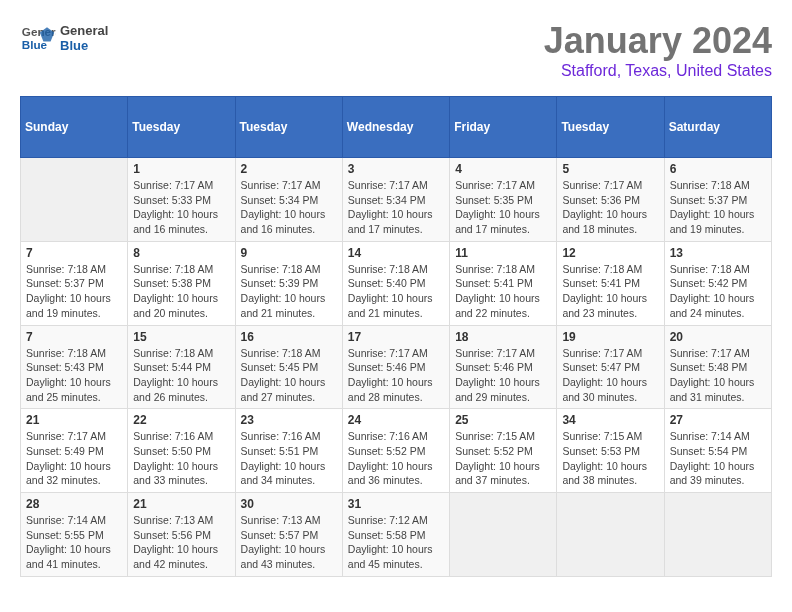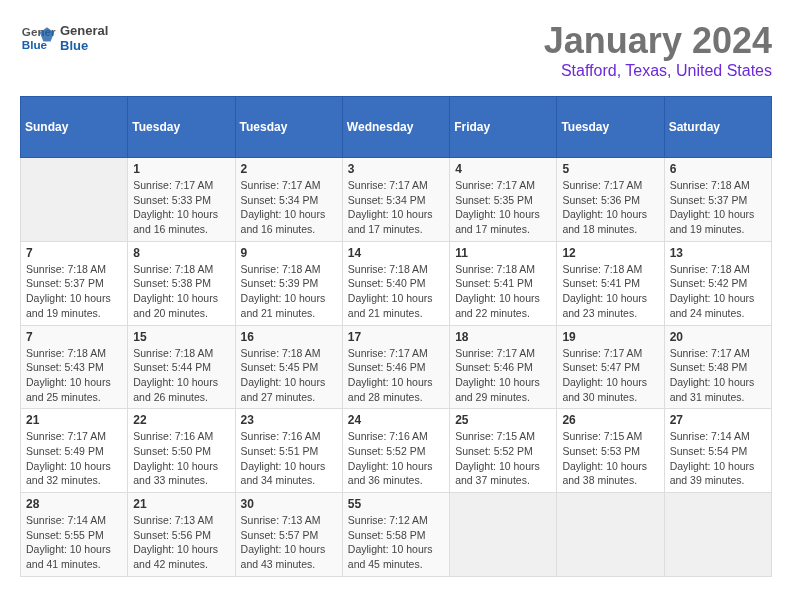--- a/index.html
+++ b/index.html
@@ -295,21 +295,21 @@
 and 36 minutes.</div>
         </td>
         <td>
           <span class="day-number">25</span>
           <div class="day-info" style="white-space: pre-line;">Sunrise: 7:15 AM
 Sunset: 5:52 PM
 Daylight: 10 hours
 and 37 minutes.</div>
         </td>
         <td>
-          <span class="day-number">26</span>
+          <span class="day-number">34</span>
           <div class="day-info" style="white-space: pre-line;">Sunrise: 7:15 AM
 Sunset: 5:53 PM
 Daylight: 10 hours
 and 38 minutes.</div>
         </td>
         <td>
           <span class="day-number">27</span>
           <div class="day-info" style="white-space: pre-line;">Sunrise: 7:14 AM
 Sunset: 5:54 PM
 Daylight: 10 hours
@@ -332,21 +332,21 @@
 and 42 minutes.</div>
         </td>
         <td>
           <span class="day-number">30</span>
           <div class="day-info" style="white-space: pre-line;">Sunrise: 7:13 AM
 Sunset: 5:57 PM
 Daylight: 10 hours
 and 43 minutes.</div>
         </td>
         <td>
-          <span class="day-number">55</span>
+          <span class="day-number">31</span>
           <div class="day-info" style="white-space: pre-line;">Sunrise: 7:12 AM
 Sunset: 5:58 PM
 Daylight: 10 hours
 and 45 minutes.</div>
         </td>
         <td class="empty-cell"></td>
         <td class="empty-cell"></td>
         <td class="empty-cell"></td>
       </tr>
     </tbody>

